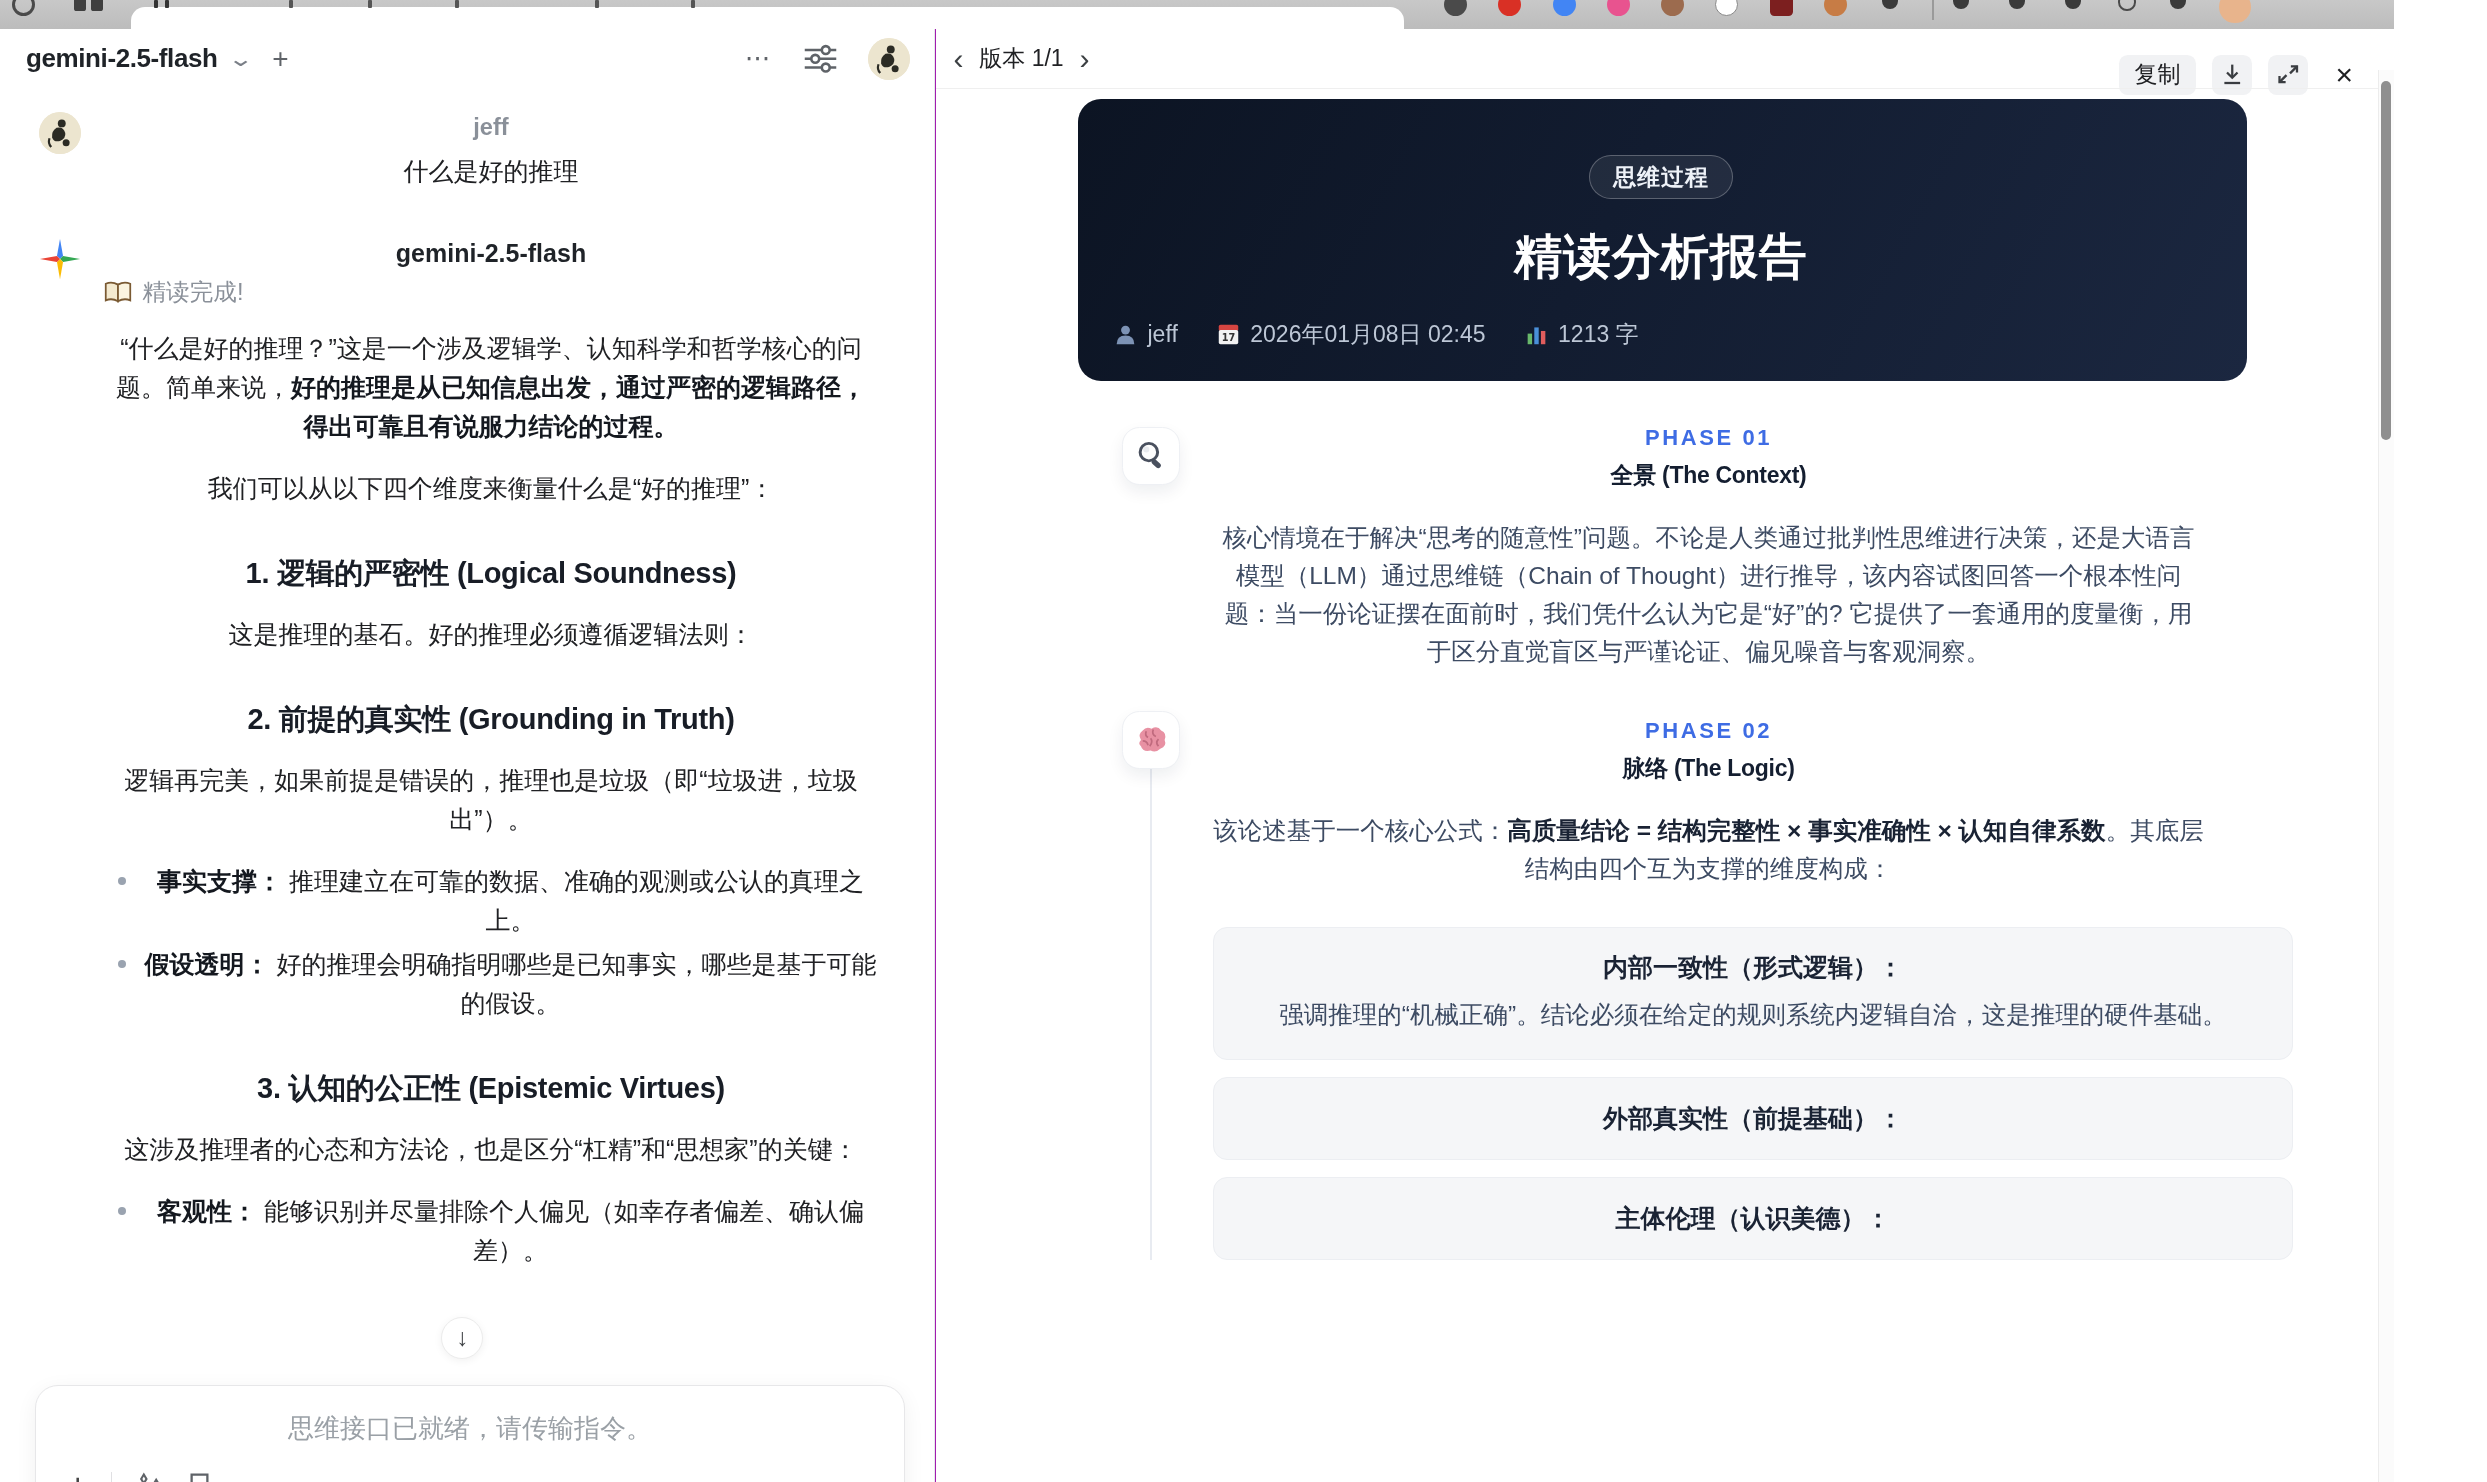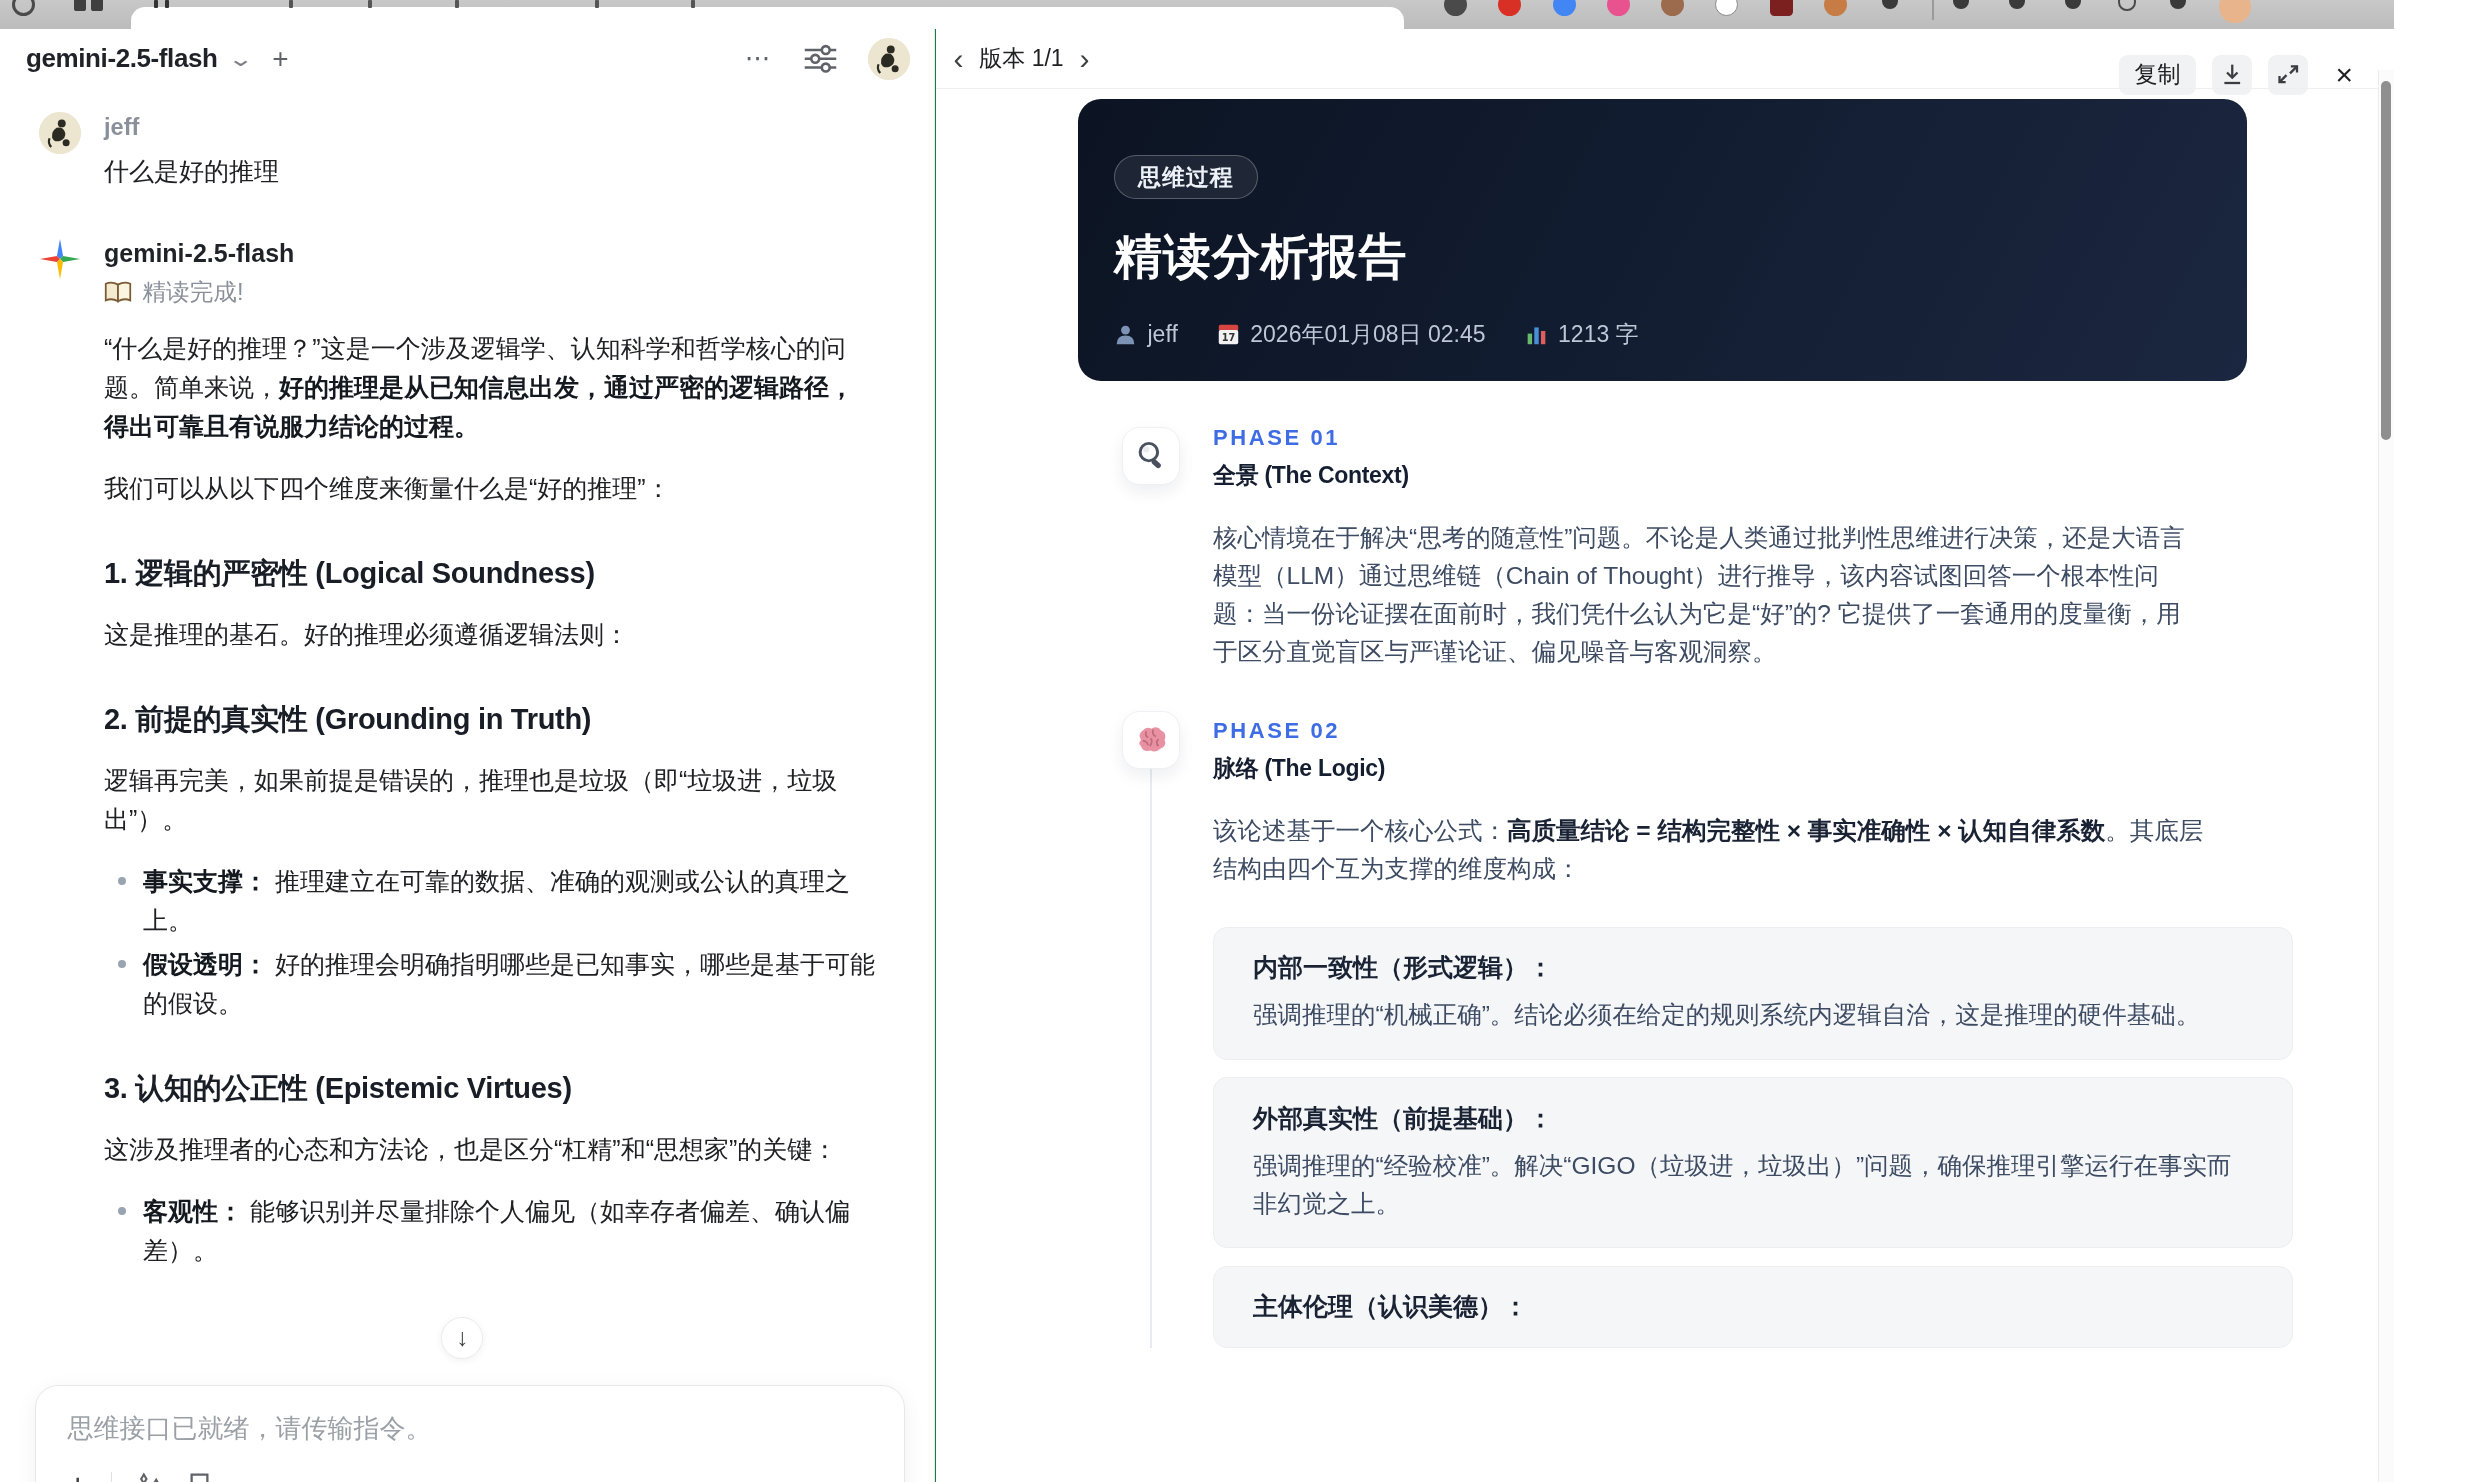--- a/index.html
+++ b/index.html
@@ -1,18 +1,18 @@
 <!DOCTYPE html>
 <html style="font-size:14px"><head>
 <meta charset="utf-8">
 <style>
   * { margin:0; padding:0; box-sizing:border-box; }
   html,body { width:2487px; height:1483px; }
   body { font-family:"Liberation Sans","DejaVu Sans",sans-serif; background:#fff; overflow:hidden; }
-  .screen { position:relative; width:2394px; height:1483px; overflow:hidden; background:#15803d; }
+  .screen { position:relative; width:2394px; height:1483px; overflow:hidden; background:#a21caf;text-align:center; }
 
   
   .browser-bar { position:absolute; left:0; top:0; width:2487px; height:29px;
     background:linear-gradient(#c8c8c8,#bcbcbc); overflow:hidden; z-index:50; }
   .browser-tab { position:absolute; left:131px; top:7px; width:1273px; height:35px;
     background:#fff; border-radius:14px; }
   .bb-glyph { position:absolute; top:-7px; width:23px; height:23px; border-radius:50%; }
   .bb-ring { border:3.5px solid #4a4a4a; background:transparent; }
   .bb-sq { border-radius:4.4px; }
   .bb-bar-tick { position:absolute; top:0; width:4.4px; height:7.9px; background:#333; border-radius:0.9px; }
@@ -379,21 +379,20 @@
           <div class="phase-body">
             <p><span>该论述基于一个核心公式：</span><b>高质量结论 = 结构完整性 × 事实准确性 × 认知自律系数</b><span>。其底层结构由四个互为支撑的维度构成：</span></p>
           </div>
 
           <div class="logic-card first">
             <div class="logic-card-title">内部一致性（形式逻辑）：</div>
             <div class="logic-card-body">强调推理的“机械正确”。结论必须在给定的规则系统内逻辑自洽，这是推理的硬件基础。</div>
           </div>
           <div class="logic-card">
             <div class="logic-card-title">外部真实性（前提基础）：</div>
-            <div class="logic-card-body">强调推理的“经验校准”。解决“GIGO（垃圾进，垃圾出）”问题，确保推理引擎运行在事实而非幻觉之上。</div>
           </div>
           <div class="logic-card">
             <div class="logic-card-title">主体伦理（认识美德）：</div>
 
           </div>
         </div>
       </div>
 
     </div>
   </div>

